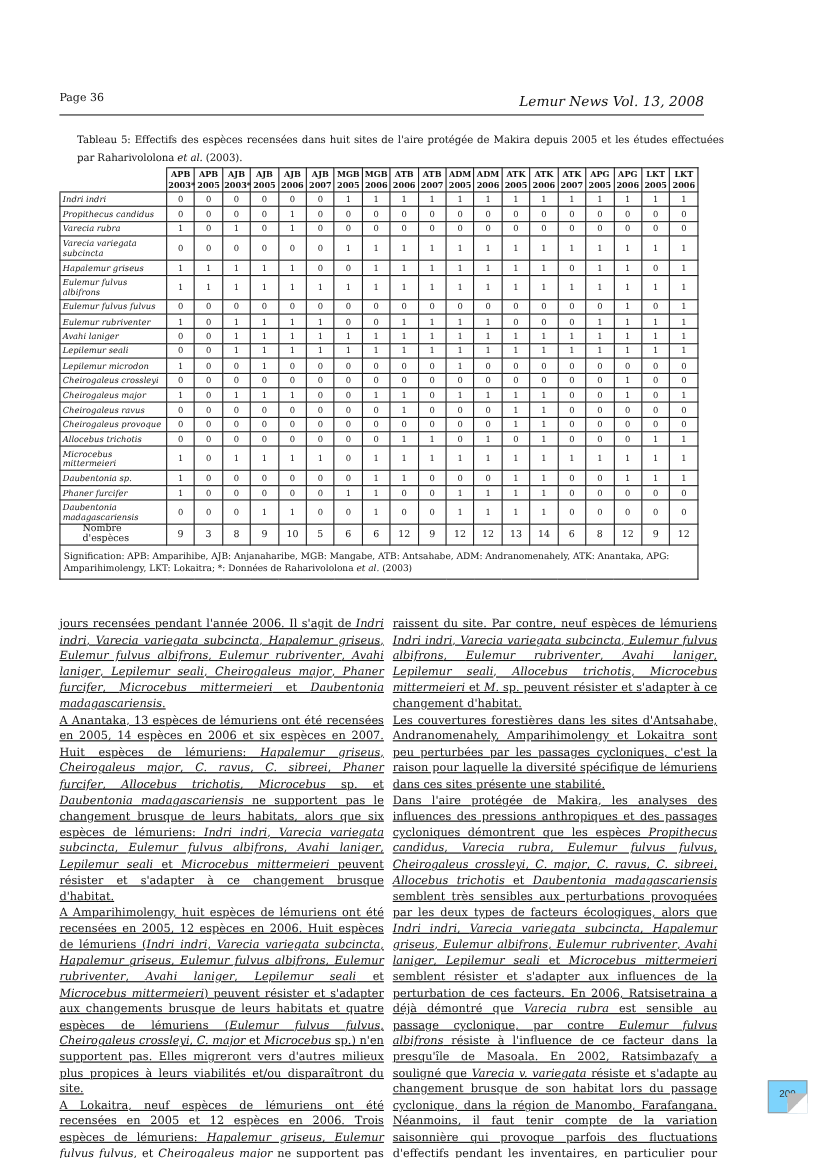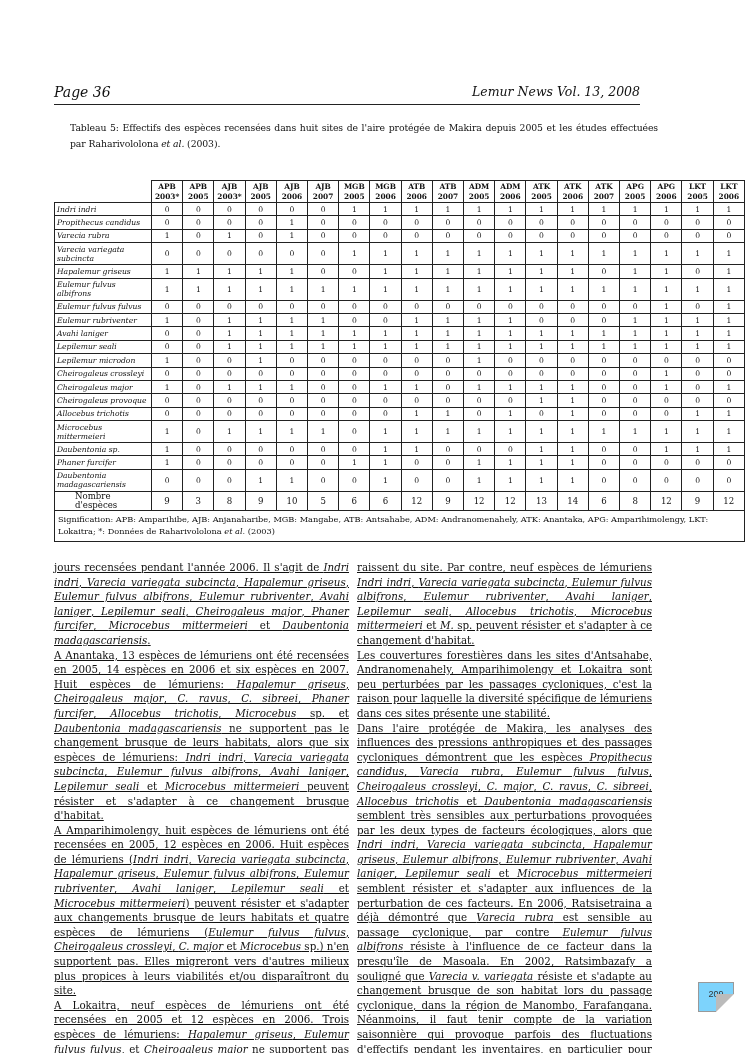--- a/index.html
+++ b/index.html
@@ -1,22 +1,22 @@
 <!DOCTYPE html>
 <html><head>
 <meta charset="utf-8">
 <style>
   html,body{margin:0;padding:0;background:#fff;}
   body{width:745px;height:1053px;position:relative;overflow:hidden;font-family:"DejaVu Serif","Liberation Serif",serif;color:#111;}
   .header{position:absolute;left:54px;top:84px;width:586px;height:20px;border-bottom:1.3px solid #222;}
-  .header .left{position:absolute;left:0;top:0;font-style:italic;font-size:14px;}
+  .header .left{position:absolute;left:0;top:0;font-size:10px;}
   .header .right{position:absolute;right:0;top:0;font-style:italic;font-size:12.5px;margin-left:32px;}
   .caption{position:absolute;left:70px;top:120px;width:588px;font-size:9.3px;line-height:16px;text-align:justify;letter-spacing:-0.1px;}
   .caption i{font-style:italic;}
-  table.t{position:absolute;left:54px;top:180px;width:691px;border-collapse:collapse;font-size:7.6px;table-layout:fixed;}
+  table.t{position:absolute;left:54px;top:152px;width:581px;border-collapse:collapse;font-size:7.6px;table-layout:fixed;}
   table.t td, table.t th{border:1px solid #222;padding:0 1px;text-align:center;vertical-align:middle;}
   table.t th{font-weight:bold;line-height:10px;height:21px;font-size:7.4px;}
   table.t th.corner{border-top:none;border-left:none;}
   table.t td.sp{text-align:left;font-style:italic;line-height:9px;padding-left:2px;font-size:7.6px;}
   table.t tr.r1 td{height:12.4px;}
   table.t tr.r2 td{height:21px;}
   table.t tr.total td{height:13px;font-size:8.6px;}
   table.t tr.total td.sp{font-style:normal;padding-left:20px;}
   table.t td.note{text-align:left;font-size:8.2px;line-height:11.5px;padding:2px 3px;height:26px;}
   .col{position:absolute;top:560px;width:295px;font-size:10.3px;line-height:14.6px;text-align:justify;}
@@ -422,20 +422,42 @@
         <td>1</td>
         <td>1</td>
         <td>1</td>
         <td>0</td>
         <td>0</td>
         <td>1</td>
         <td>0</td>
         <td>1</td>
       </tr>
       <tr class="r1">
+        <td class="sp">Cheirogaleus ravus</td>
+        <td>0</td>
+        <td>0</td>
+        <td>0</td>
+        <td>0</td>
+        <td>0</td>
+        <td>0</td>
+        <td>0</td>
+        <td>0</td>
+        <td>1</td>
+        <td>0</td>
+        <td>0</td>
+        <td>0</td>
+        <td>1</td>
+        <td>1</td>
+        <td>0</td>
+        <td>0</td>
+        <td>0</td>
+        <td>0</td>
+        <td>0</td>
+      </tr>
+      <tr class="r1">
         <td class="sp">Cheirogaleus provoque</td>
         <td>0</td>
         <td>0</td>
         <td>0</td>
         <td>0</td>
         <td>0</td>
         <td>0</td>
         <td>0</td>
         <td>0</td>
         <td>0</td>

